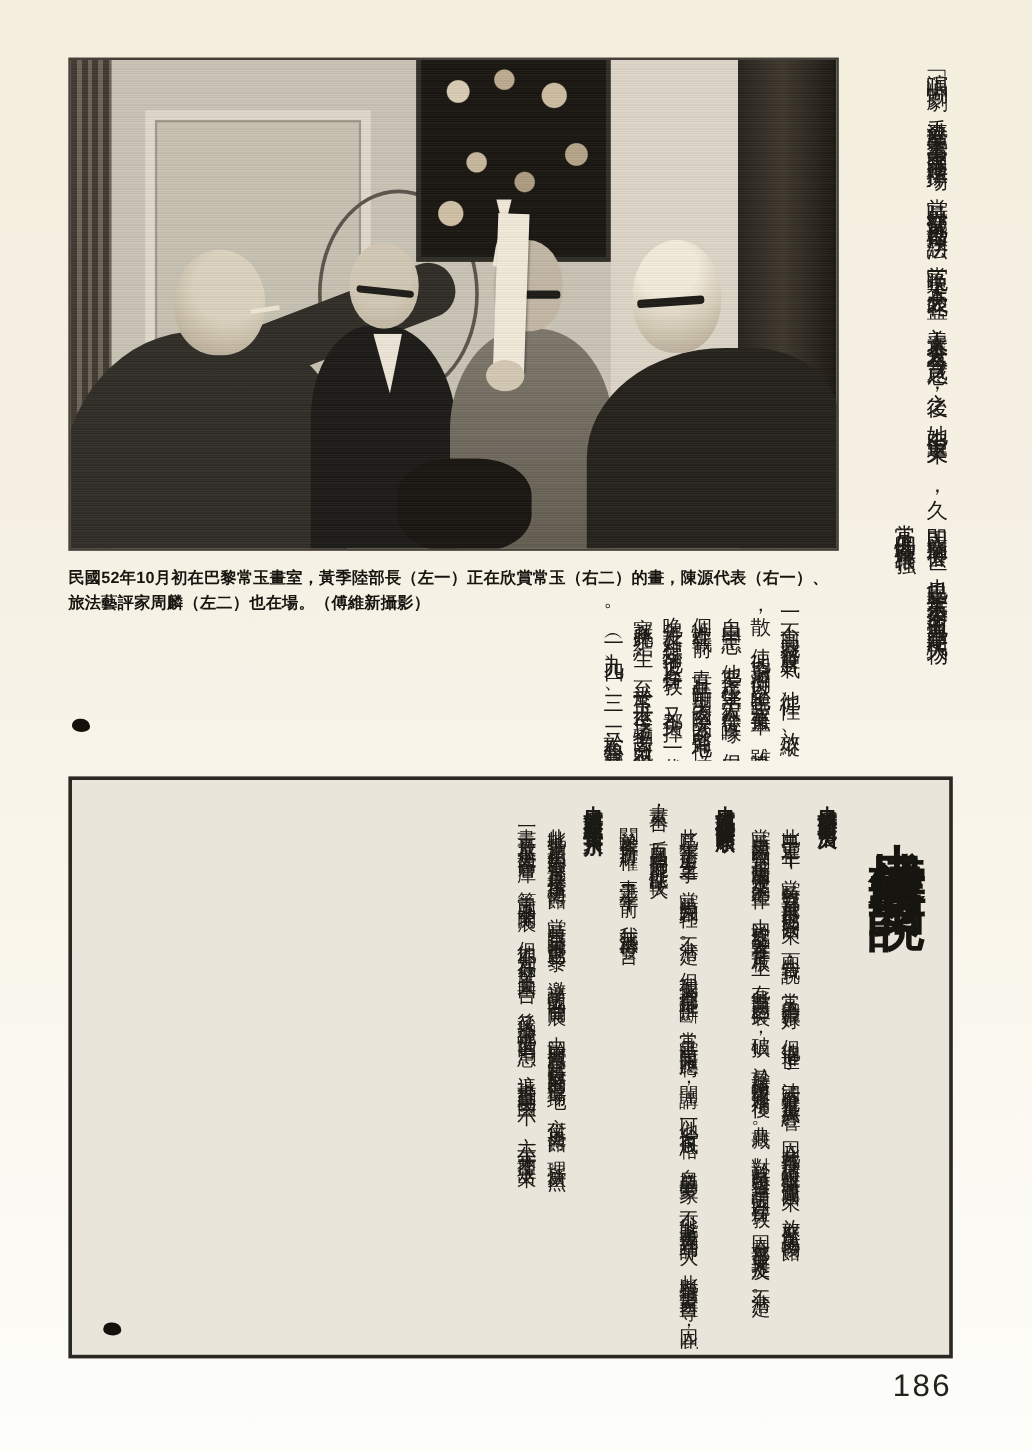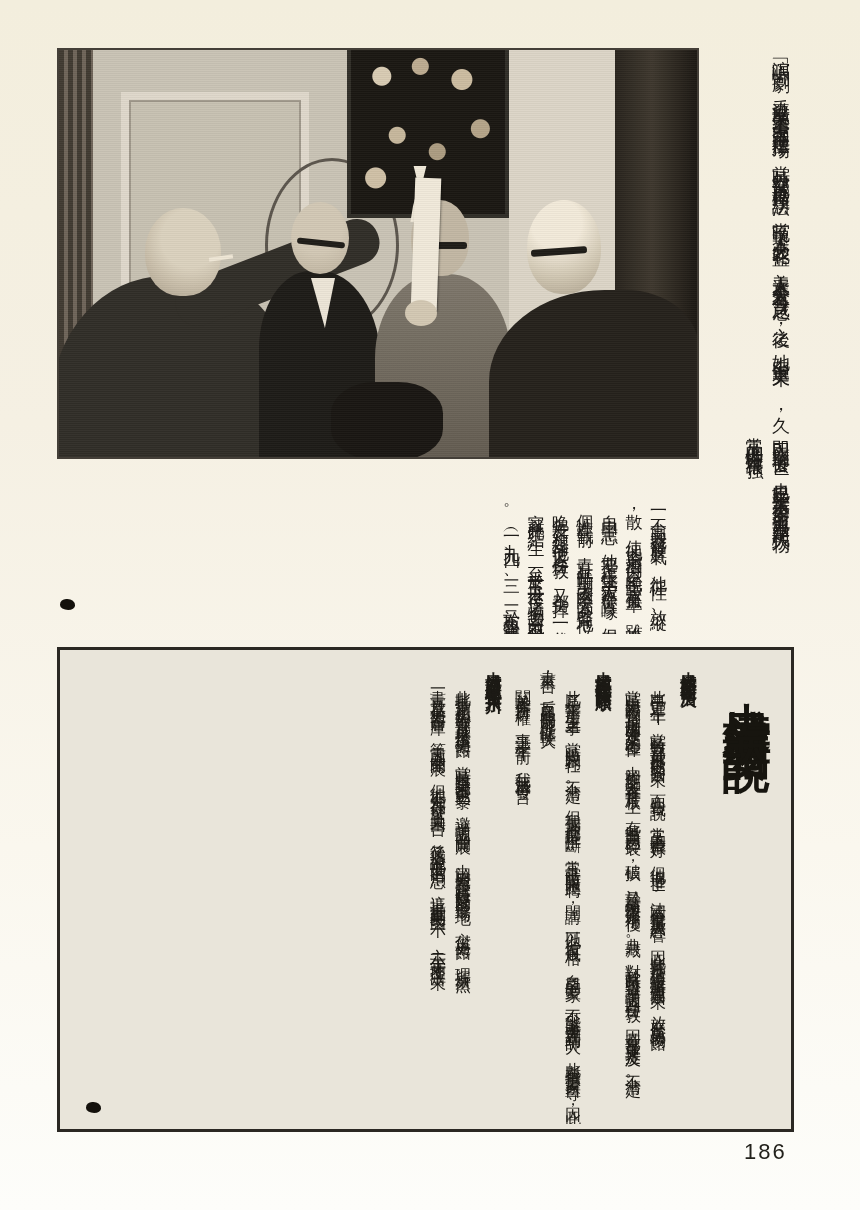--- a/index.html
+++ b/index.html
@@ -100,21 +100,21 @@
     font-size:48px; font-weight:700; letter-spacing:7px; color:#17150f; }
   .box-body { left:12px; top:8px; width:634px; height:466px;
     font-size:16px; line-height:25px; letter-spacing:3.3px; color:#1c1a15; }
   .box-body p.subhead { font-family:"Liberation Sans","DejaVu Sans",sans-serif;
     font-weight:700; font-size:16.5px; letter-spacing:2.6px; margin:0 5px; }
   .box-body p.body-indent { text-indent:19px; }
   .endmark.boxmark { left:26px; top:452px; }
   
   .page-num { position:absolute; left:744px; top:1139px;
     font-family:"Liberation Sans","DejaVu Sans",sans-serif;
-    font-size:22px; letter-spacing:2px; color:#23221c; }
+    font-size:26px; letter-spacing:2px; color:#23221c; }
 </style>
 </head>
 <body>
 
 <div class="page">
 
   <div class="photo">
     <div class="ph-left"></div>
     <div class="ph-door"></div>
     <div class="ph-hoop"></div>
@@ -143,20 +143,21 @@
   </div>
 
   <div class="vtext sidebar-a">
     <p>演唱「蝴」劇，香港船業董浩雲全家由港赴法捧場，當時外交部沈部長昌煥訪法，當晚送一人高之大花籃，美人遲暮令人有今昔之感。之後，她由台返美未</p>
   </div>
   <div class="vtext sidebar-b">
     <p>久，即因癌病發去世。也是巴黎華人藝術界名流與常玉是同代人物。</p>
     <p class="indent1">常玉的個性確實很強，</p>
   </div>
 
+  <p class="caption">民國52年10月初在巴黎常玉畫室，黃季陸部長（左一）正在欣賞常玉（右二）的畫，陳源代表（右一）、旅法藝評家周麟（左二）也在場。（傅維新攝影）</p>
 
   <div class="vtext mid-band">
     <p>一不高興就會發脾氣，他任性、放縱、懶散，使他窮途潦倒以至晚年寂寞孤單。雖說是他的自由意志，他要怎樣生活旁人無從置喙。但因他的個性在戰前，青壯年時期失去國際大師名聲地位，晚年友好想安排他返台任敎，又都失掉。一代藝術家就此了結一生。至於常玉去世後之遺物去向就不得而知了。（一九九四、三、三於布魯塞爾）</p>
   </div>
   <span class="endmark mid"></span>
 
   <div class="box">
     <div class="vtext box-headline">史博館有話要說</div>
     <div class="vtext box-body">
       <p class="subhead">史博館前館長何浩天：</p>

